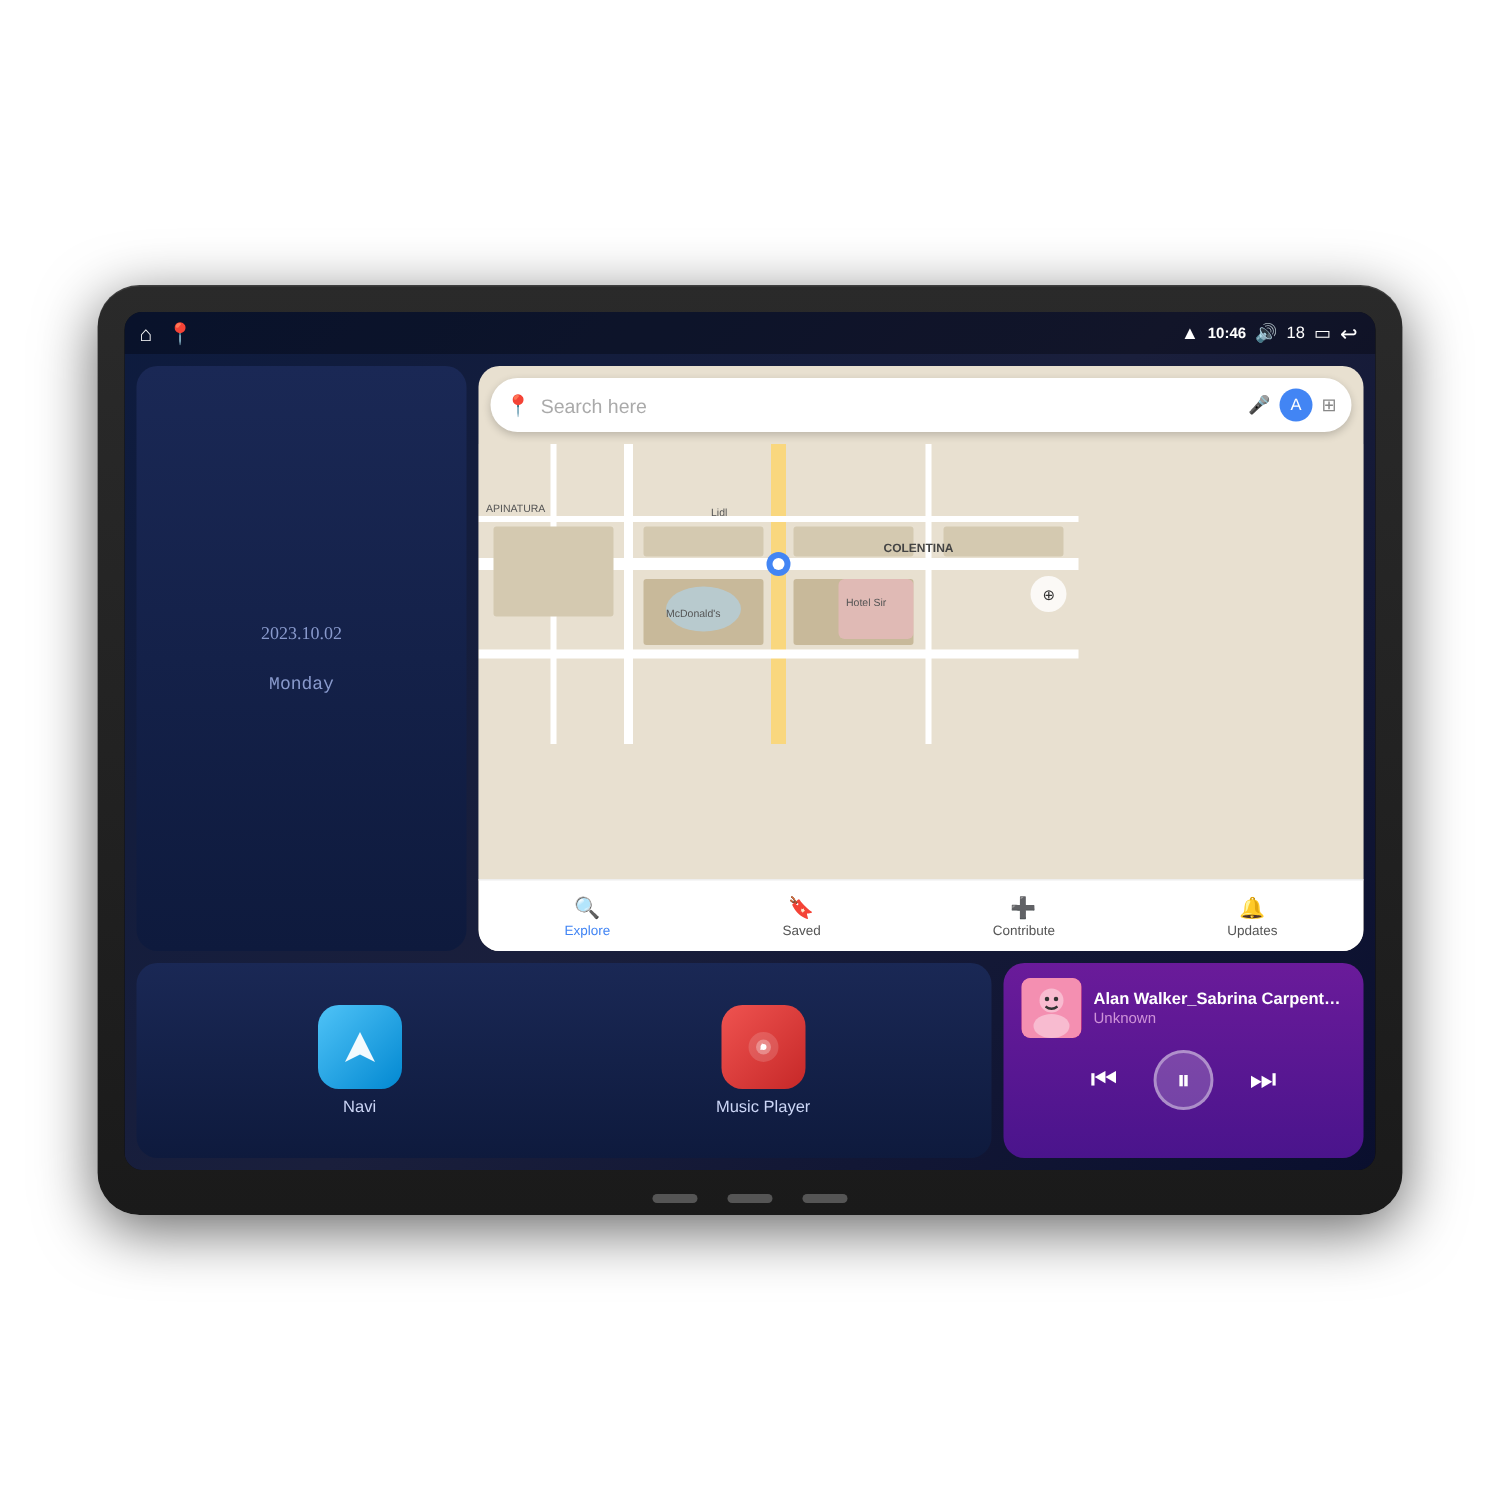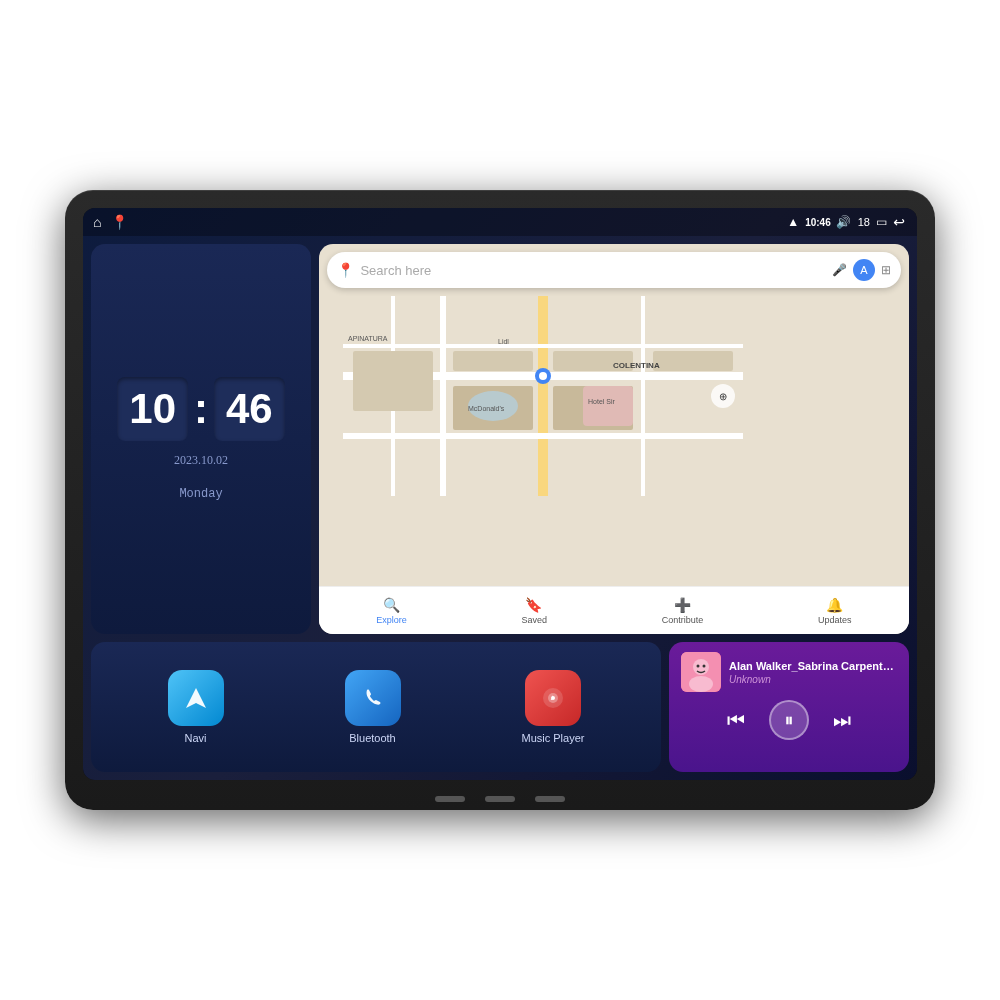--- a/index.html
+++ b/index.html
@@ -335,21 +335,20 @@
       font-weight: bold;
       white-space: nowrap;
       overflow: hidden;
       text-overflow: ellipsis;
     }
 
     .music-artist {
       font-size: 10px;
       color: #ce93d8;
       margin-top: 2px;
-      font-style: italic;
     }
 
     .music-controls {
       display: flex;
       align-items: center;
       justify-content: center;
       gap: 20px;
     }
 
     .music-btn {
@@ -421,21 +420,20 @@
       color: #666;
     }
 
     
     .map-svg-container {
       position: absolute;
       top: 52px;
       left: 0;
       right: 0;
       bottom: 48px;
-      padding-left: 24px;
     }
     .back-icon::before { content: '↩'; font-size: 14px; }
     .home-icon::before { content: '⌂'; font-size: 14px; }
     .maps-pin::before { content: '📍'; font-size: 14px; }
   </style>
 </head>
 <body>
 
 <div class="car-unit">
 
@@ -466,25 +464,20 @@
           <span class="status-icon">▭</span>
           <span class="status-icon back-icon"></span>
         </div>
       </div>
 
       <div class="main-content">
 
         <div class="top-row">
 
           <div class="clock-widget">
-            <div class="clock-display">
-              <div class="clock-digit">10</div>
-              <span class="clock-colon">:</span>
-              <div class="clock-digit">46</div>
-            </div>
             <div class="clock-date">
               <span class="clock-date-text">2023.10.02</span>
               <span class="clock-day-text">Monday</span>
             </div>
           </div>
 
           <div class="map-widget">
 
             <div class="map-search-bar">
               <span class="map-search-icon">📍</span>
@@ -563,29 +556,20 @@
             <div class="app-item">
               <div class="app-icon icon-navi">
                 <svg width="28" height="28" viewBox="0 0 28 28" xmlns="http://www.w3.org/2000/svg">
                   <polygon points="14,4 24,24 14,19 4,24" fill="white" opacity="0.95"></polygon>
                 </svg>
               </div>
               <span class="app-label">Navi</span>
             </div>
 
 
-            <div class="app-item">
-              <div class="app-icon icon-bluetooth">
-                <svg width="28" height="28" viewBox="0 0 28 28" xmlns="http://www.w3.org/2000/svg">
-
-                  <path d="M8,6 C8,6 9,5 10,6 L12,10 C12,11 11,11.5 11,12 C11,13 14,16 15,17 C15.5,17 16,16 17,16 L21,18 C22,19 21,20 21,20 C18,23 5,15 8,6 Z" fill="white" opacity="0.95"></path>
-                </svg>
-              </div>
-              <span class="app-label">Bluetooth</span>
-            </div>
 
             <div class="app-item">
               <div class="app-icon icon-music">
                 <svg width="28" height="28" viewBox="0 0 28 28" xmlns="http://www.w3.org/2000/svg">
                   <circle cx="14" cy="14" r="10" fill="rgba(255,255,255,0.15)"></circle>
                   <circle cx="14" cy="14" r="5" fill="rgba(255,255,255,0.3)"></circle>
                   <circle cx="14" cy="14" r="2" fill="white"></circle>
 
                   <text x="11" y="16" font-size="8" fill="white" opacity="0.9" font-family="Arial">♪</text>
                 </svg>

